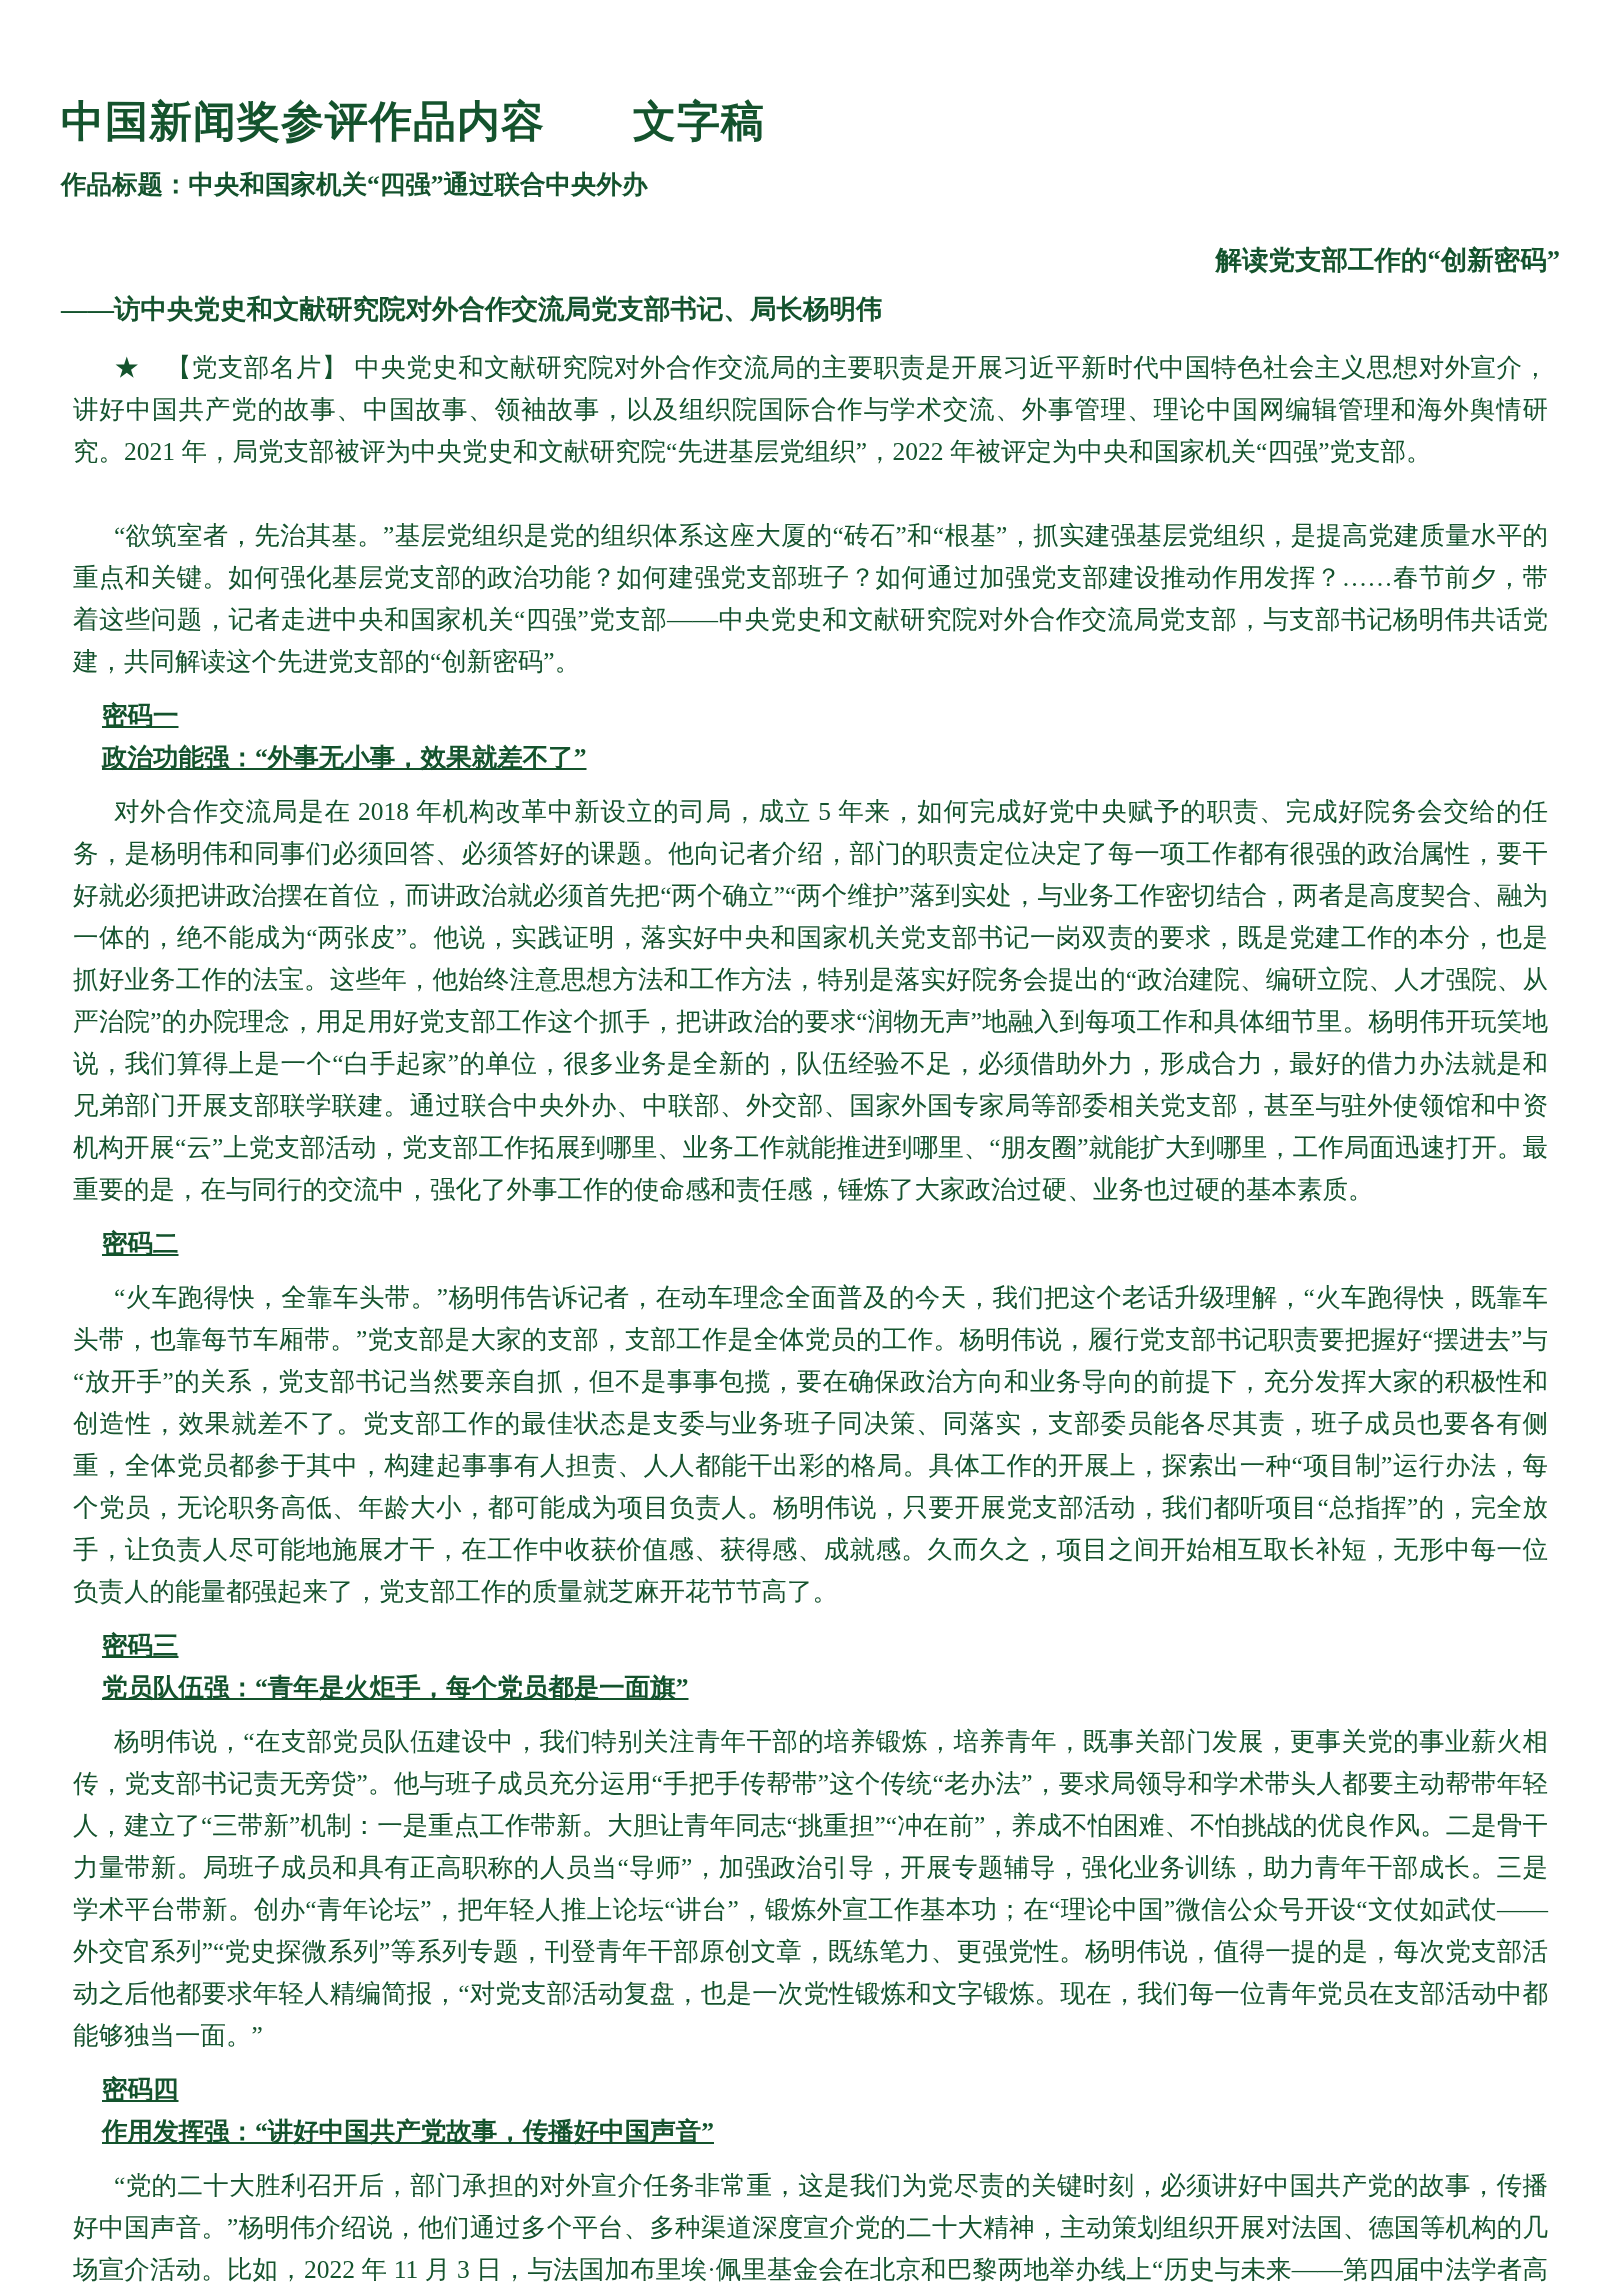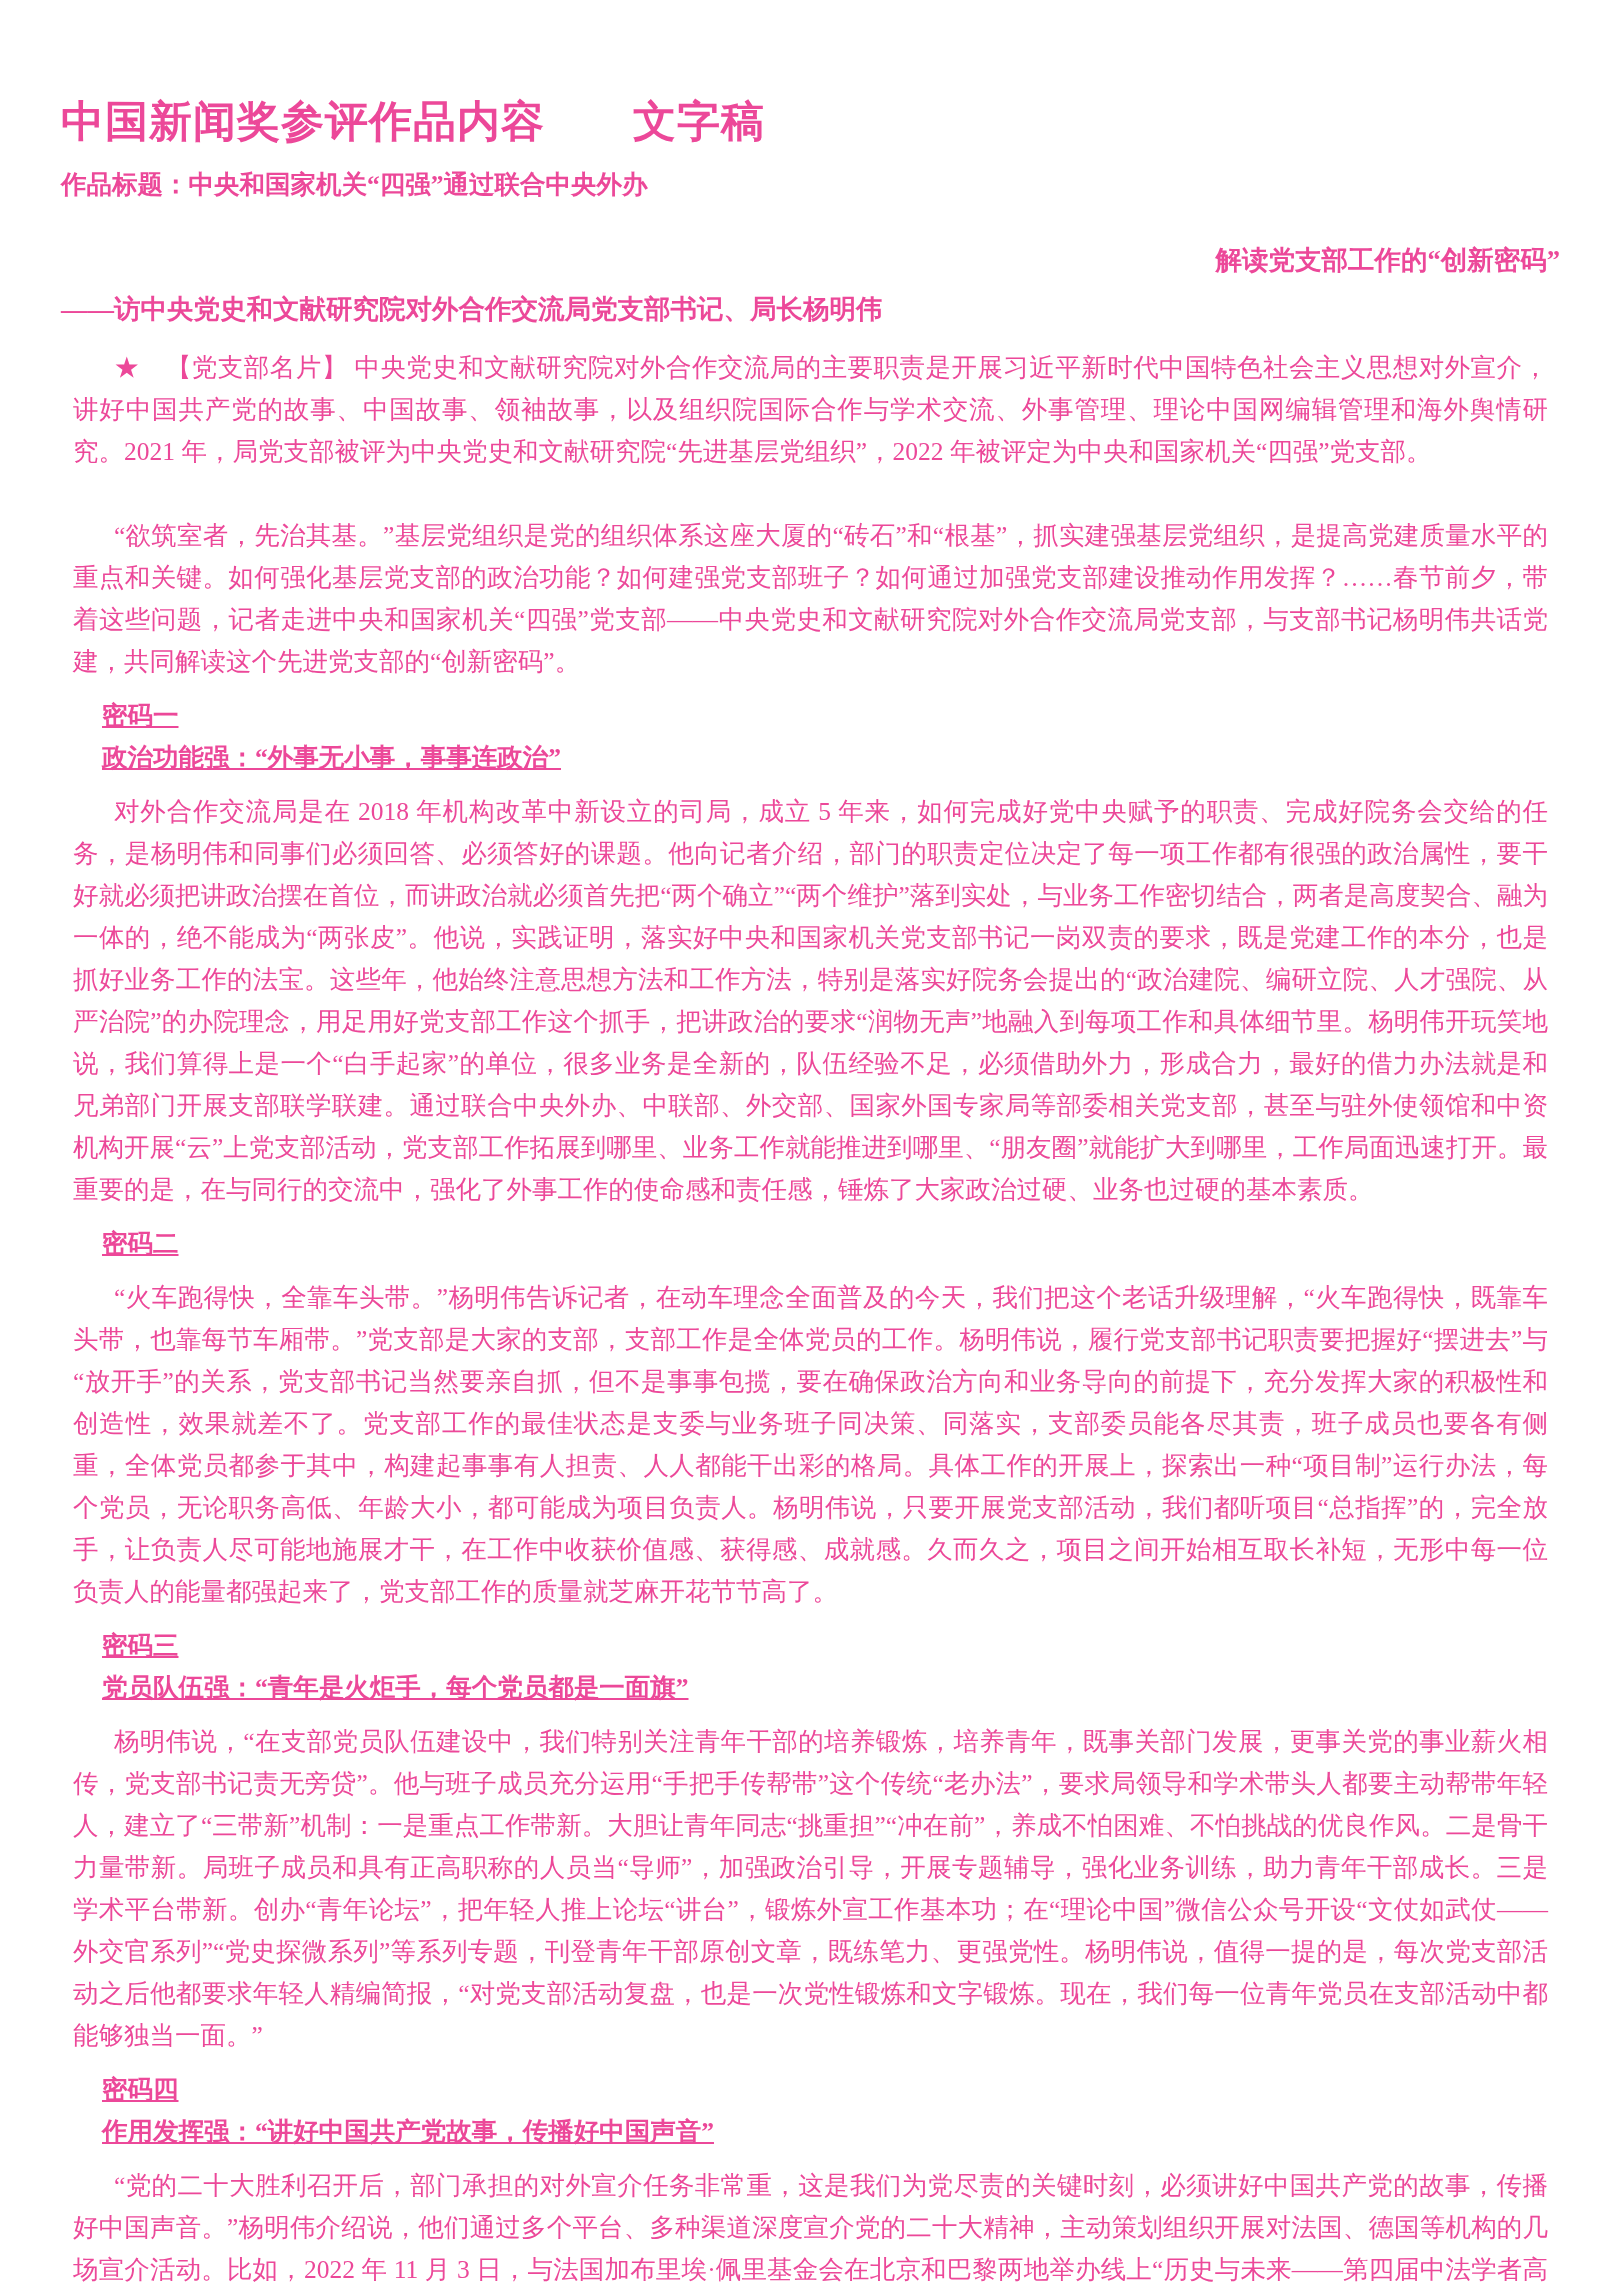--- a/index.html
+++ b/index.html
@@ -8,21 +8,21 @@
     background: #ffffff;
   }
   .page {
     position: relative;
     width: 1621px;
     height: 2293px;
     box-sizing: border-box;
     margin: 0 auto;
     padding: 57px 61px 10px 61px;
     background: #ffffff;
-    color: #ec4899;
+    color: #14532d;
     font-family: "Liberation Serif", "DejaVu Serif", serif;
   }
   .doc-title {
     margin: 37px 0 0 0;
     font-size: 43px;
     font-weight: bold;
     line-height: 55px;
     letter-spacing: 1px;
   }
   .work-title {
@@ -72,21 +72,21 @@
 
   <div class="headline">解读党支部工作的“创新密码”</div>
   <div class="subheadline">——访中央党史和文献研究院对外合作交流局党支部书记、局长杨明伟</div>
 
   <p class="para">★　【党支部名片】 中央党史和文献研究院对外合作交流局的主要职责是开展习近平新时代中国特色社会主义思想对外宣介，讲好中国共产党的故事、中国故事、领袖故事，以及组织院国际合作与学术交流、外事管理、理论中国网编辑管理和海外舆情研究。2021 年，局党支部被评为中央党史和文献研究院“先进基层党组织”，2022 年被评定为中央和国家机关“四强”党支部。</p>
 
   <p class="para gap-before">“欲筑室者，先治其基。”基层党组织是党的组织体系这座大厦的“砖石”和“根基”，抓实建强基层党组织，是提高党建质量水平的重点和关键。如何强化基层党支部的政治功能？如何建强党支部班子？如何通过加强党支部建设推动作用发挥？……春节前夕，带着这些问题，记者走进中央和国家机关“四强”党支部——中央党史和文献研究院对外合作交流局党支部，与支部书记杨明伟共话党建，共同解读这个先进党支部的“创新密码”。</p>
 
   <div>
     <div class="code-label">密码一</div>
-    <div class="section-heading">政治功能强：“外事无小事，事事连政治”</div>
+    <div class="section-heading">政治功能强：“外事无小事，效果就差不了”</div>
     <p class="para">对外合作交流局是在 2018 年机构改革中新设立的司局，成立 5 年来，如何完成好党中央赋予的职责、完成好院务会交给的任务，是杨明伟和同事们必须回答、必须答好的课题。他向记者介绍，部门的职责定位决定了每一项工作都有很强的政治属性，要干好就必须把讲政治摆在首位，而讲政治就必须首先把“两个确立”“两个维护”落到实处，与业务工作密切结合，两者是高度契合、融为一体的，绝不能成为“两张皮”。他说，实践证明，落实好中央和国家机关党支部书记一岗双责的要求，既是党建工作的本分，也是抓好业务工作的法宝。这些年，他始终注意思想方法和工作方法，特别是落实好院务会提出的“政治建院、编研立院、人才强院、从严治院”的办院理念，用足用好党支部工作这个抓手，把讲政治的要求“润物无声”地融入到每项工作和具体细节里。杨明伟开玩笑地说，我们算得上是一个“白手起家”的单位，很多业务是全新的，队伍经验不足，必须借助外力，形成合力，最好的借力办法就是和兄弟部门开展支部联学联建。通过联合中央外办、中联部、外交部、国家外国专家局等部委相关党支部，甚至与驻外使领馆和中资机构开展“云”上党支部活动，党支部工作拓展到哪里、业务工作就能推进到哪里、“朋友圈”就能扩大到哪里，工作局面迅速打开。最重要的是，在与同行的交流中，强化了外事工作的使命感和责任感，锤炼了大家政治过硬、业务也过硬的基本素质。</p>
   </div>
 
   <div>
     <div class="code-label">密码二</div>
     <p class="para">“火车跑得快，全靠车头带。”杨明伟告诉记者，在动车理念全面普及的今天，我们把这个老话升级理解，“火车跑得快，既靠车头带，也靠每节车厢带。”党支部是大家的支部，支部工作是全体党员的工作。杨明伟说，履行党支部书记职责要把握好“摆进去”与“放开手”的关系，党支部书记当然要亲自抓，但不是事事包揽，要在确保政治方向和业务导向的前提下，充分发挥大家的积极性和创造性，效果就差不了。党支部工作的最佳状态是支委与业务班子同决策、同落实，支部委员能各尽其责，班子成员也要各有侧重，全体党员都参于其中，构建起事事有人担责、人人都能干出彩的格局。具体工作的开展上，探索出一种“项目制”运行办法，每个党员，无论职务高低、年龄大小，都可能成为项目负责人。杨明伟说，只要开展党支部活动，我们都听项目“总指挥”的，完全放手，让负责人尽可能地施展才干，在工作中收获价值感、获得感、成就感。久而久之，项目之间开始相互取长补短，无形中每一位负责人的能量都强起来了，党支部工作的质量就芝麻开花节节高了。</p>
   </div>
 
   <div>
     <div class="code-label">密码三</div>

